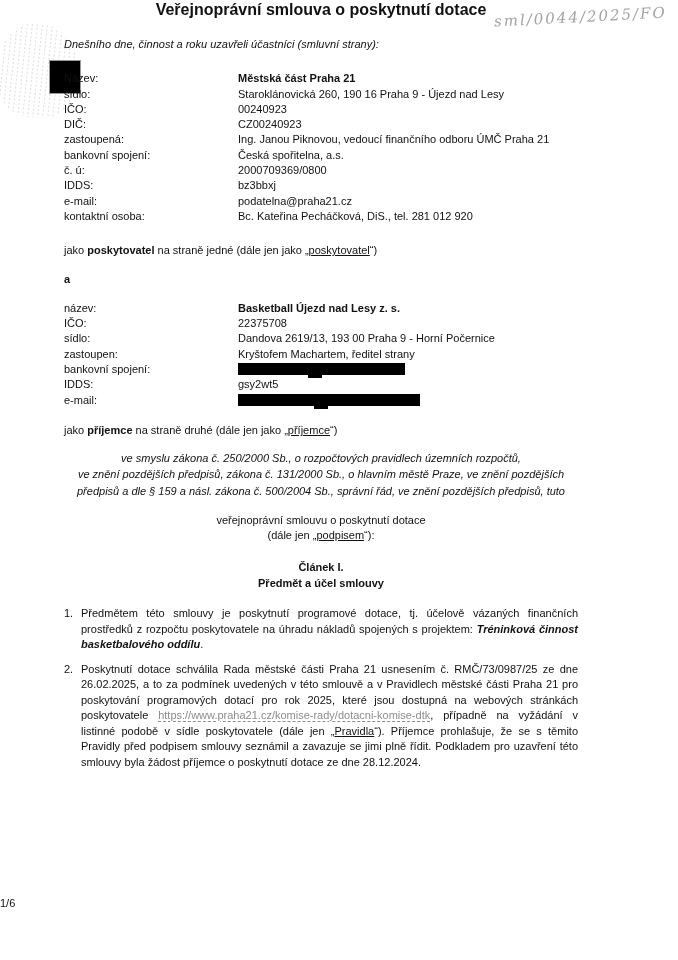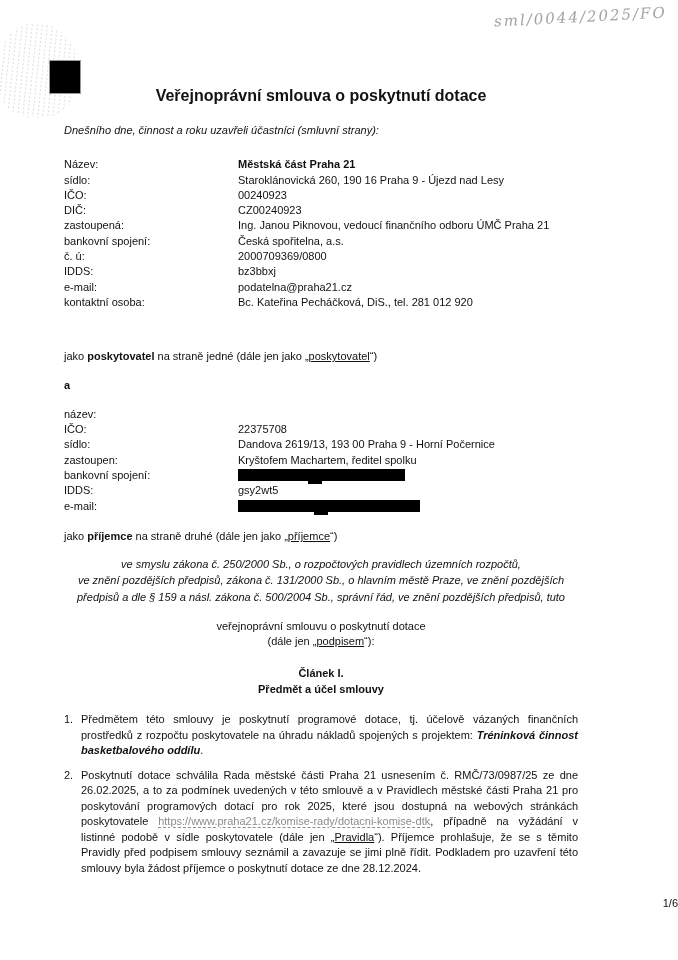--- a/index.html
+++ b/index.html
@@ -21,61 +21,61 @@
     position:absolute;left:0;top:24px;width:80px;height:94px;
     background-image:radial-gradient(circle,#7d7d7d 0.8px,transparent 1px);
     background-size:5px 4px;opacity:.26;transform:rotate(6deg);
     border-radius:40% 60% 50% 40%;
   }
   .redaction-box{
     position:absolute;left:50px;top:61px;width:30px;height:32px;
     background:#000;box-shadow:0 0 0 1px #9a9a9a;
   }
 
-  .title{margin-top:86px;font-size:16px;line-height:20px;font-weight:bold;text-align:center;}
+  .title{font-size:16px;line-height:20px;font-weight:bold;text-align:center;}
   .intro{margin-top:17px;font-style:italic;}
 
   .kv-block1{margin-top:19px;}
   .kv-block2{margin-top:14px;}
   .kv{display:flex;}
   .kv-label{width:132px;flex:none;}
   .kv-value{flex:1;padding-left:42px;}
   .bold{font-weight:bold;}
 
   .redact-bar{
     position:relative;display:inline-block;height:12px;background:#000;
     vertical-align:middle;margin-top:-2px;
   }
   .redact-bar::after{
     content:"";position:absolute;left:42%;bottom:-3px;width:14px;height:4px;background:#000;
   }
   .bar-bank{width:167px;}
   .bar-email{width:182px;}
 
-  .role1{margin-top:39px;}
+  .role1{margin-top:19px;}
   .sep{margin-top:13px;font-weight:bold;}
   .role2{margin-top:15px;}
   .u{text-decoration:underline;}
 
   .legal{margin-top:12px;font-style:italic;text-align:center;line-height:16.2px;}
   .contract-name{margin-top:14px;font-weight:normal;text-align:center;}
   .contract-alias{text-align:center;}
   .article-head{margin-top:17px;font-weight:bold;text-align:center;line-height:15.5px;}
 
   .clauses{margin-top:15px;}
   .clause{position:relative;padding-left:17px;text-align:justify;line-height:15.5px;}
   .clause + .clause{margin-top:9px;}
   .clause-num{position:absolute;left:0;top:0;}
   .bi{font-weight:bold;font-style:italic;}
   .url{
     color:#8c8c8c;text-decoration:underline;text-decoration-style:dashed;
     text-decoration-thickness:1px;text-underline-offset:2px;
   }
 
-  .page-num{position:absolute;top:896px;left:0;width:678px;text-align:right;}
+  .page-num{position:absolute;top:896px;left:0;width:678px;text-align:left;}
 </style>
 </head>
 <body>
 
 <div class="page">
 
   <div class="handwriting">sml/0044/2025/FO</div>
   <div class="stamp"></div>
   <div class="redaction-box"></div>
 
@@ -128,32 +128,33 @@
       </div>
     </div>
 
     <div class="role1"><span>jako </span><span class="bold">poskytovatel</span><span> na straně jedné (dále jen jako „</span><span class="u">poskytovatel</span><span>“)</span></div>
 
     <div class="sep">a</div>
 
     <div class="kv-block2">
       <div class="kv">
         <span class="kv-label">název:</span>
+        <span class="kv-value bold">Basketball Újezd nad Lesy z. s.</span>
       </div>
       <div class="kv">
         <span class="kv-label">IČO:</span>
         <span class="kv-value">22375708</span>
       </div>
       <div class="kv">
         <span class="kv-label">sídlo:</span>
         <span class="kv-value">Dandova 2619/13, 193 00 Praha 9 - Horní Počernice</span>
       </div>
       <div class="kv">
         <span class="kv-label">zastoupen:</span>
-        <span class="kv-value">Kryštofem Machartem, ředitel spolku</span>
+        <span class="kv-value">Kryštofem Machartem, ředitel strany</span>
       </div>
       <div class="kv">
         <span class="kv-label">bankovní spojení:</span>
         <span class="kv-value"><span class="redact-bar bar-bank"></span></span>
       </div>
       <div class="kv">
         <span class="kv-label">IDDS:</span>
         <span class="kv-value">gsy2wt5</span>
       </div>
       <div class="kv">

